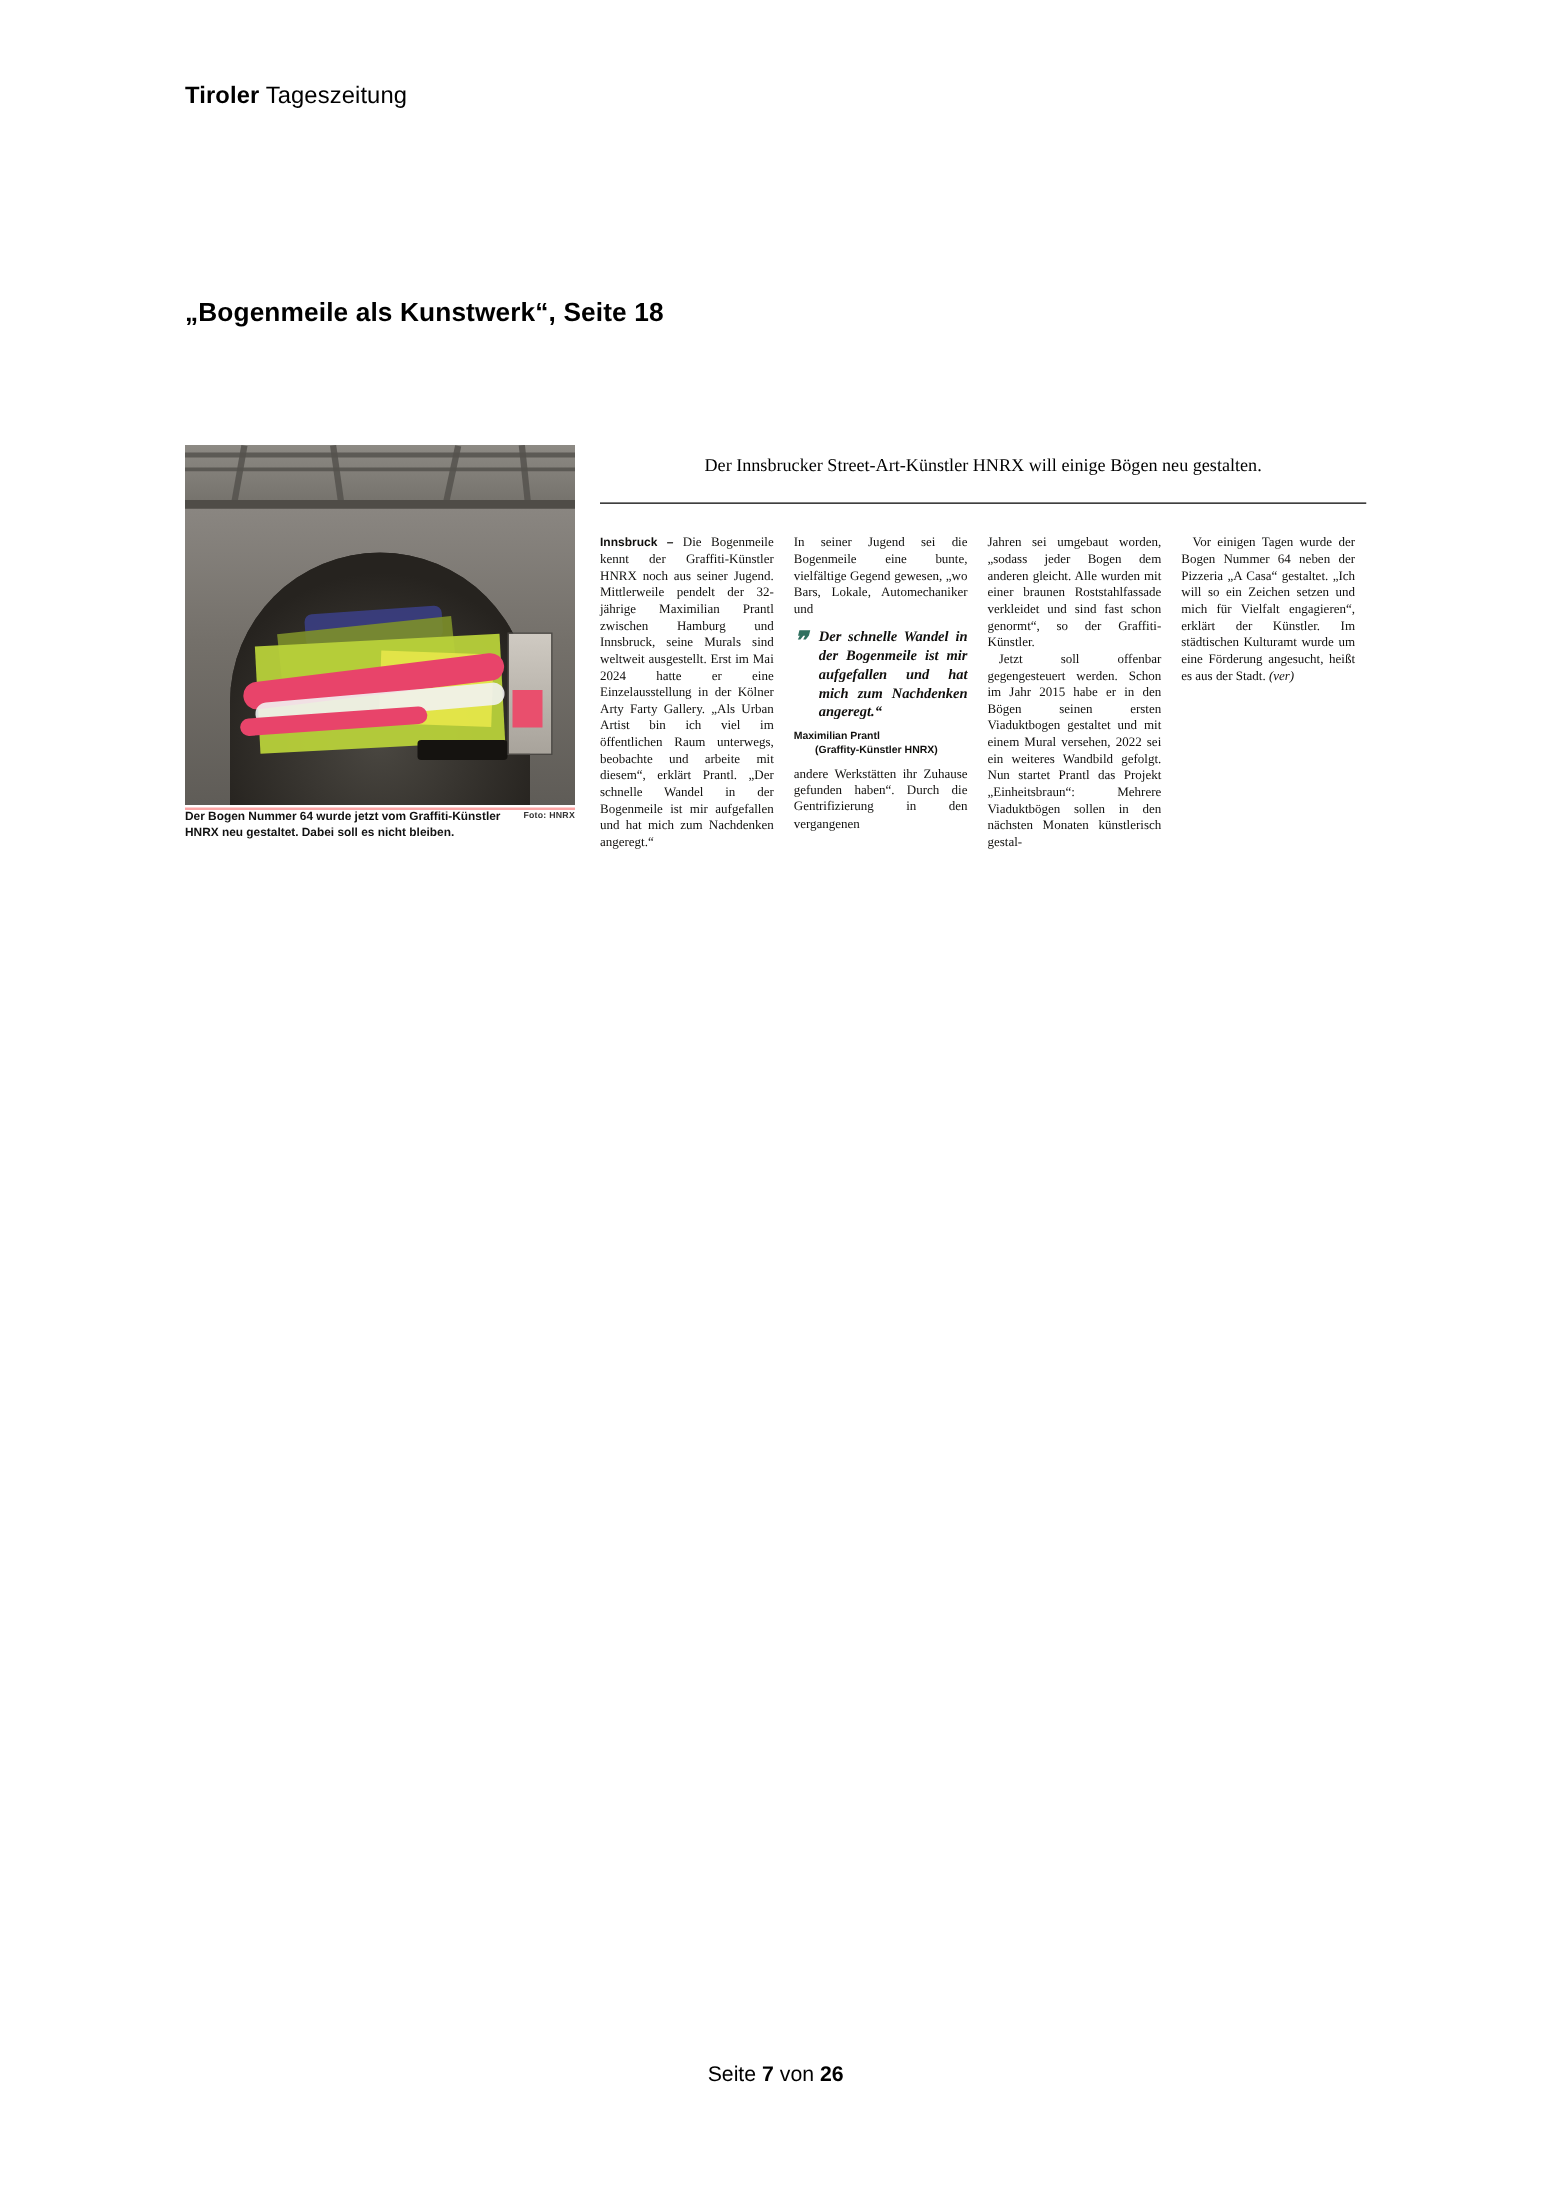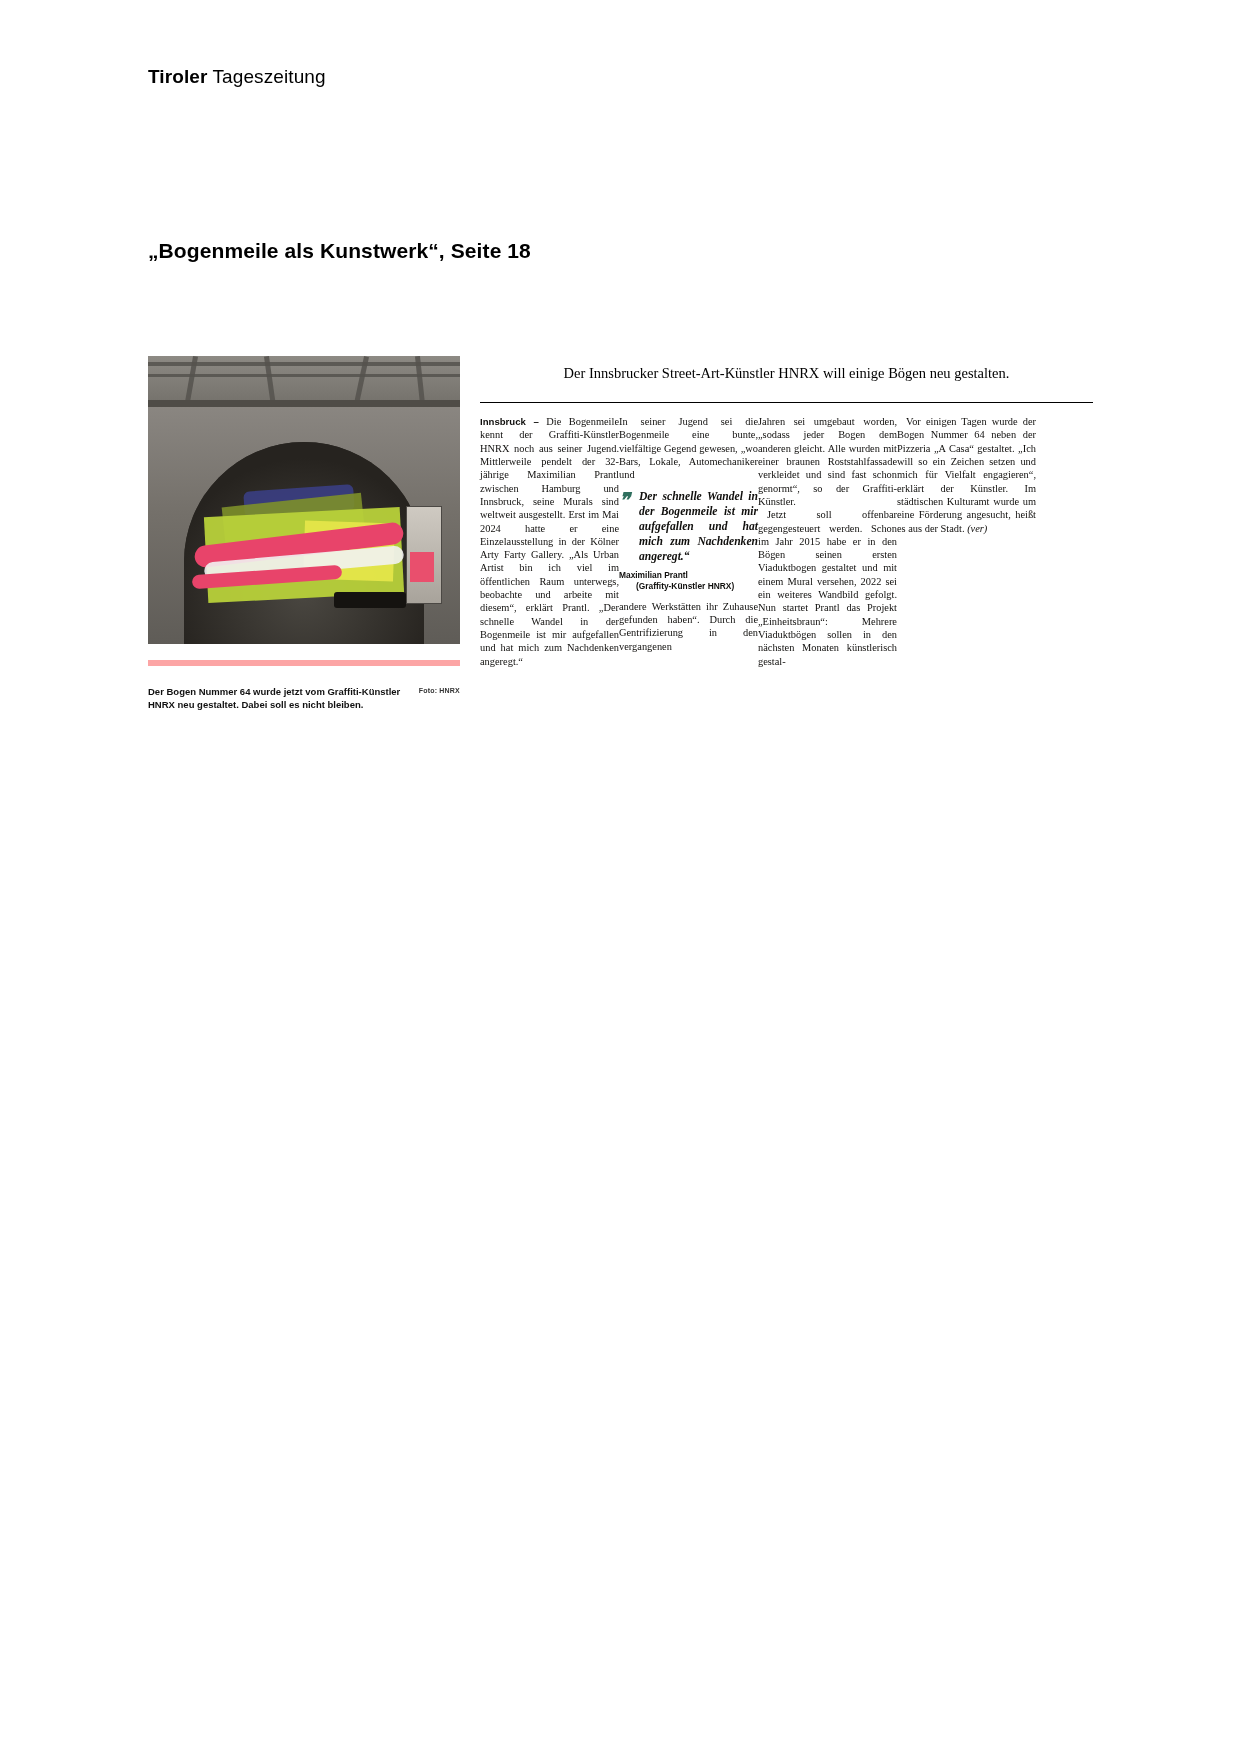--- a/index.html
+++ b/index.html
@@ -108,24 +108,24 @@
   .ph-box {
     position: absolute; left: 262px; top: 196px; width: 24px; height: 30px;
     background: #e94f6d;
   }
   .ph-strut {
     position: absolute; left: 0; top: 44px; width: 100%; height: 7px;
     background: #4f4c47;
   }
   .caption {
     position: relative;
-    margin-top: 16px;
+    margin-top: 2px;
     width: 312px;
-    border-top: 6px solid #fca5a5;
-    padding-top: 20px;
+    border-top: 2px solid #fca5a5;
+    padding-top: 0;
     font-family: "Liberation Sans", sans-serif;
     font-size: 9.5px;
     font-weight: bold;
     line-height: 1.32;
     color: #111;
   }
   .caption .credit {
     float: right;
     font-size: 7px;
     font-weight: bold;
@@ -152,22 +152,23 @@
   .art-sub {
     font-family: Liberation Serif, serif;
     font-size: 14.5px;
     text-align: center;
     margin-top: 9px;
     padding-bottom: 20px;
     border-bottom: 1px solid #000;
     white-space: nowrap;
   }
   .cols {
-    margin-top: 12px;
+    margin-top: 25px;
     display: flex;
+    gap: 16px;
   }
   .col {
     width: 139px;
     font-family: "Liberation Serif", serif;
     font-size: 10.4px;
     line-height: 1.28;
     text-align: justify;
     hyphens: auto;
     color: #100f0d;
   }
@@ -299,14 +300,17 @@
 
         <div class="col">
           <p><span>Vor einigen Tagen wurde der Bogen Nummer 64 neben der Pizzeria „A Casa“ gestaltet. „Ich will so ein Zeichen setzen und mich für Vielfalt engagieren“, erklärt der Künstler. Im städtischen Kulturamt wurde um eine Förderung angesucht, heißt es aus der Stadt. </span><span class="sig">(ver)</span></p>
         </div>
 
       </div>
     </div>
 
   </div>
 
+  <div class="footer">
+    <span>Seite </span><b>7</b><span> von </span><b>26</b>
+  </div>
 
 </div>
 
 </body></html>

